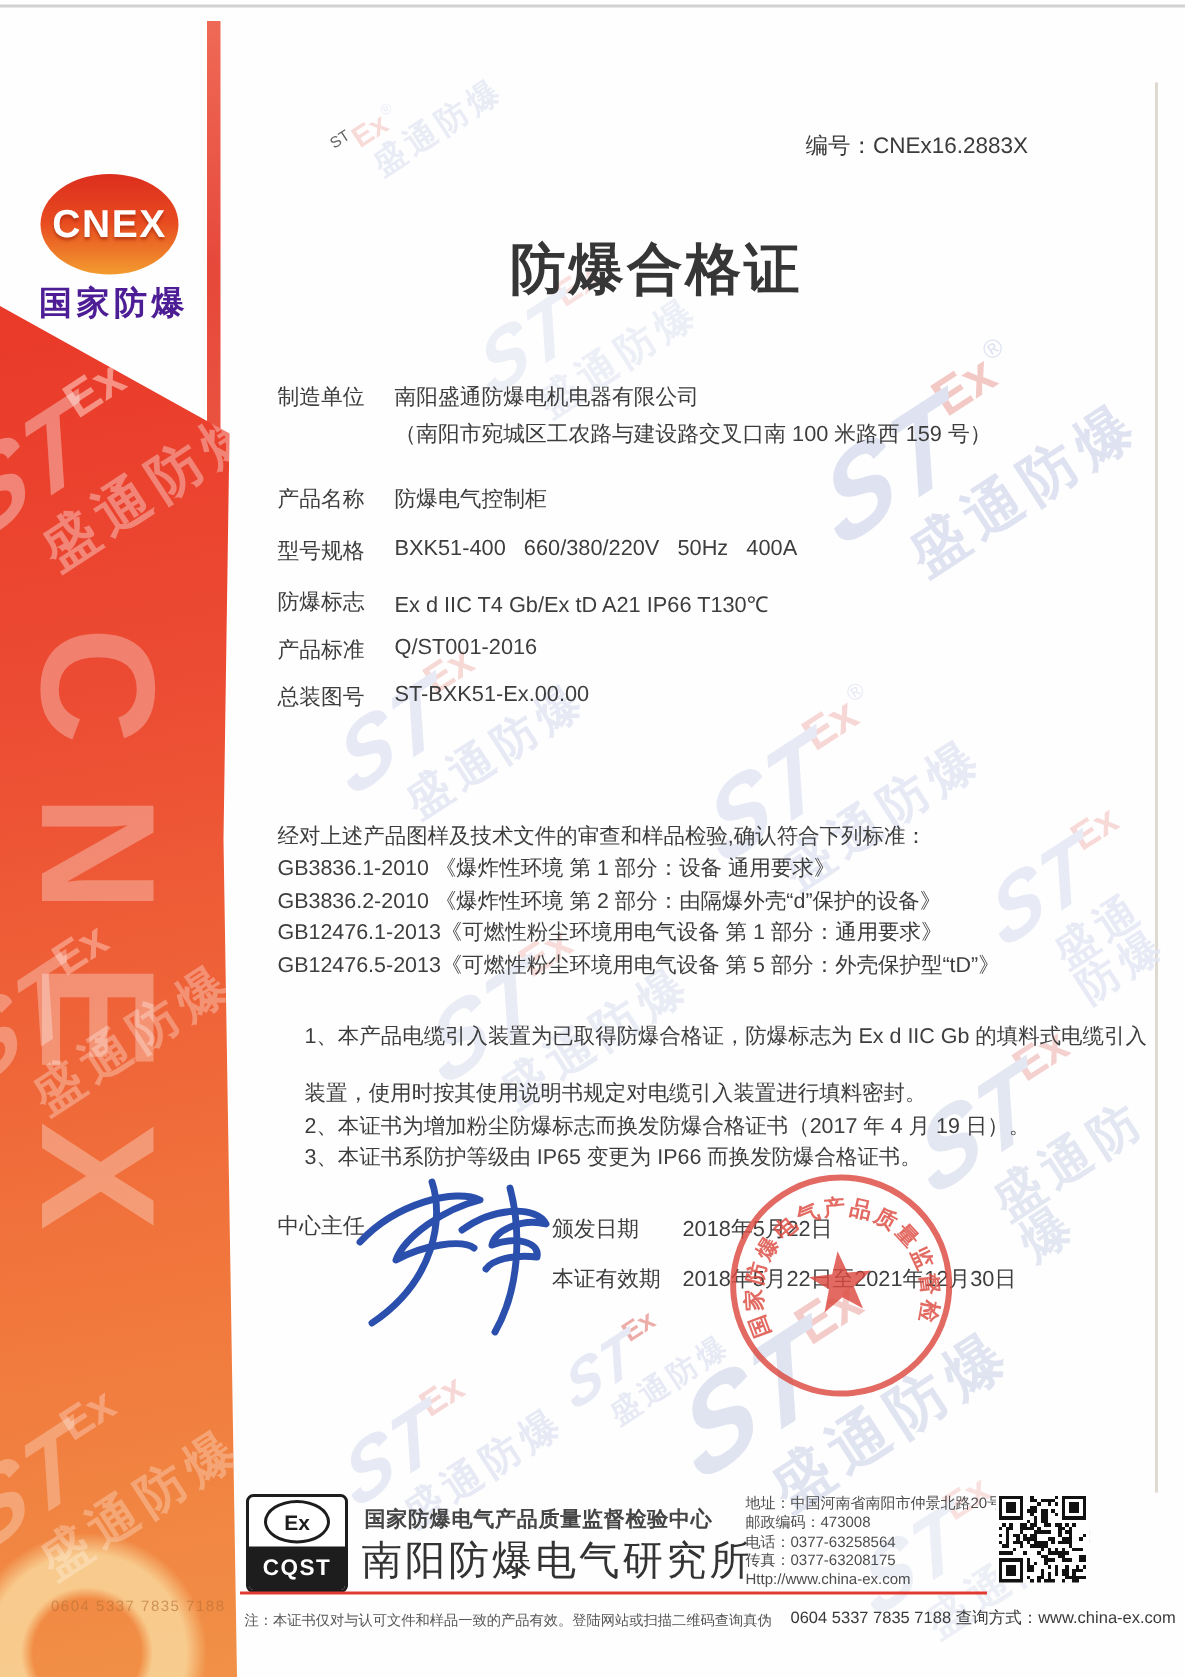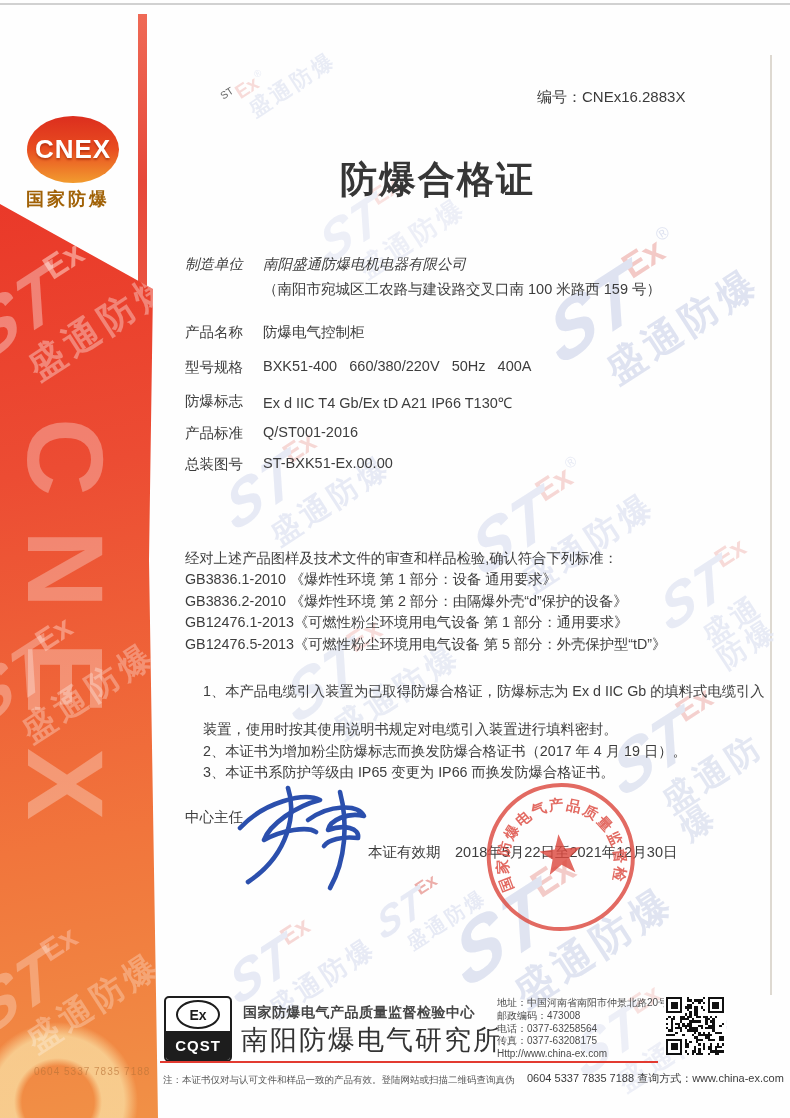--- a/index.html
+++ b/index.html
@@ -40,21 +40,21 @@
   }
 
   
   .cnex-logo{
     position:absolute;left:27px;top:116px;width:92px;height:67px;z-index:3;
     background:linear-gradient(180deg,#dc2e1e 0%,#e84b20 48%,#f29c2f 100%);
     border-radius:50%;display:flex;align-items:center;justify-content:center;
     color:#fff;font-weight:900;font-size:26px;letter-spacing:1px;
     text-shadow:0 2px 2px rgba(130,25,0,.45);
   }
-  .cnex-caption{position:absolute;left:26px;top:187px;z-index:3;font-size:18px;font-weight:600;letter-spacing:3px;color:#a16207;}
+  .cnex-caption{position:absolute;left:26px;top:187px;z-index:3;font-size:22px;font-weight:600;letter-spacing:3px;color:#4c1d95;}
   .cert-no{position:absolute;left:537px;top:88px;z-index:3;font-size:15px;color:#3b3b3b;}
   .cert-title{position:absolute;left:340px;top:155px;z-index:3;font-size:37px;font-weight:700;letter-spacing:2px;color:#363636;}
 
   
   .field{position:absolute;left:185px;z-index:3;display:flex;font-size:14.5px;color:#3d3d3d;}
   .field .lbl{width:78px;flex:0 0 78px;}
   .field .val{white-space:pre;}
   .addr{position:absolute;left:263px;z-index:3;font-size:14.5px;color:#3d3d3d;}
 
   .parablock{position:absolute;left:185px;z-index:3;font-size:14.3px;line-height:21.4px;color:#3d3d3d;}
@@ -205,21 +205,21 @@
         </div>
       <div class="wm-cn">盛通防爆</div>
     </div>
   </div>
 
   <div class="cnex-logo">CNEX</div>
   <div class="cnex-caption">国家防爆</div>
   <div class="cert-no"><span>编号：</span><span>CNEx16.2883X</span></div>
   <div class="cert-title">防爆合格证</div>
 
-  <div class="field" style="top:255px;font-style:italic;">
+  <div class="field" style="top:255px;">
     <span class="lbl">制造单位</span>
     <span class="val">南阳盛通防爆电机电器有限公司</span>
   </div>
   <div class="addr" style="top:280px;">（南阳市宛城区工农路与建设路交叉口南 100 米路西 159 号）</div>
 
   <div class="field" style="top:323px;">
     <span class="lbl">产品名称</span>
     <span class="val">防爆电气控制柜</span>
   </div>
   <div class="field" style="top:358px;">
@@ -256,20 +256,24 @@
 
   <div class="sig-label">中心主任</div>
   <svg class="sig-svg" width="180" height="125" viewBox="0 0 180 125">
     <g fill="none" stroke="#2b4fad" stroke-width="4.6" stroke-linecap="round" stroke-linejoin="round">
       <path d="M28,60 C52,34 92,24 108,32 C84,38 58,56 52,72 C70,62 96,58 104,64"></path>
       <path d="M76,20 C84,44 78,86 36,114"></path>
       <path d="M96,52 C118,36 146,36 152,48 C136,44 118,52 116,62 C132,56 148,60 146,70 C130,68 116,72 112,78"></path>
       <path d="M128,24 C136,54 134,92 118,120"></path>
     </g>
   </svg>
+  <div class="date-row" style="left:368px;top:810px;">
+    <span class="lbl">颁发日期</span>
+    <span>2018年5月22日</span>
+  </div>
   <div class="date-row" style="left:368px;top:843px;">
     <span class="lbl">本证有效期</span>
     <span>2018年5月22日至2021年12月30日</span>
   </div>
 
   <svg class="seal" width="166" height="162" viewBox="0 0 166 162">
     <circle cx="83" cy="79" r="72" fill="none" stroke="#dd4a40" stroke-width="4"></circle>
     <polygon points="83,56 88.2,70.9 103.9,71.2 91.4,80.7 95.9,95.8 83,86.8 70.1,95.8 74.6,80.7 62.1,71.2 77.8,70.9" fill="#dd4a40"></polygon>
     <defs>
         <path id="sealArc" d="M 33,106 A 54,54 0 1 1 133,106" fill="none"></path>

